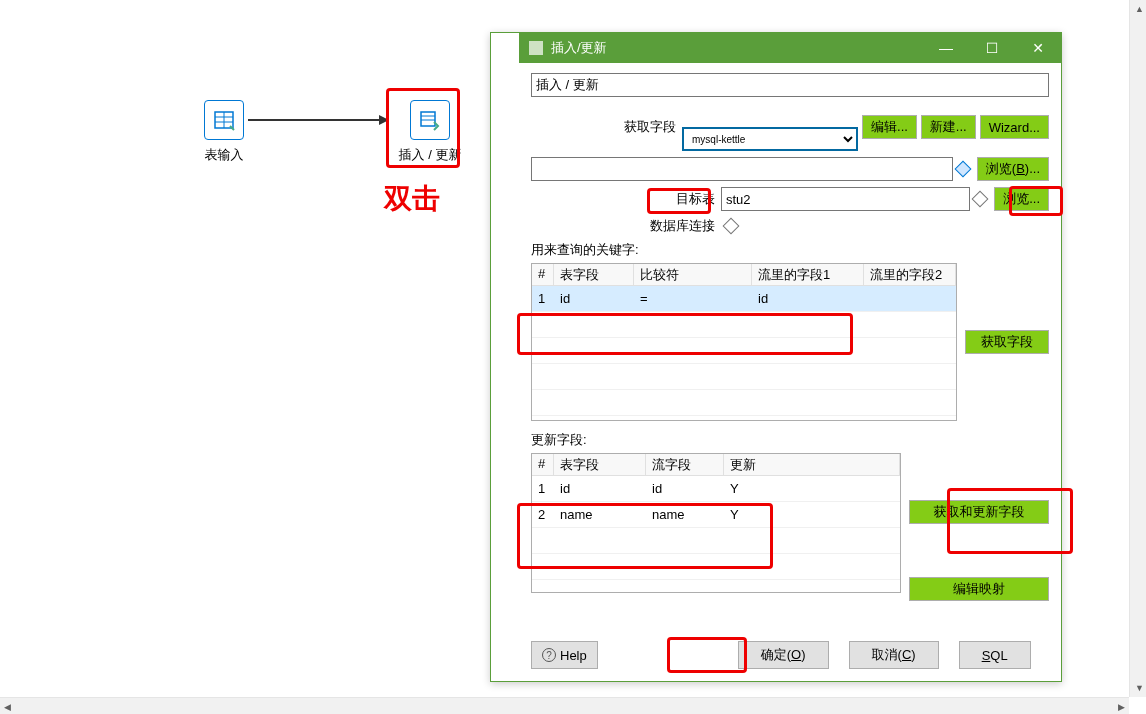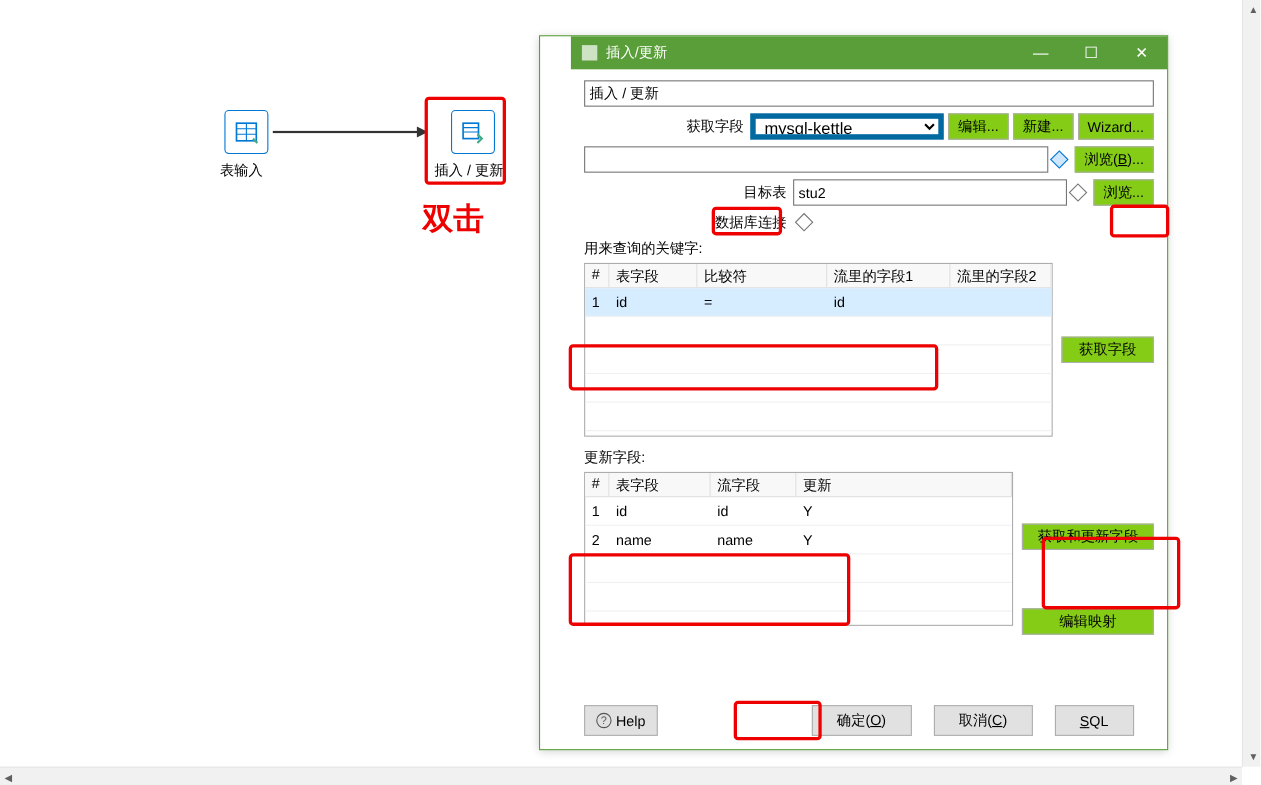--- a/index.html
+++ b/index.html
@@ -4,21 +4,21 @@
 <style>
 * { box-sizing: border-box; margin: 0; padding: 0; }
 body { font-family: "Microsoft YaHei", Arial, sans-serif; font-size: 13px; background: #fff; width: 1146px; height: 714px; position: relative; overflow: hidden; }
 .canvas { position: absolute; left: 0; top: 0; right: 0; bottom: 0; background: #fff; }
 .scrollbar-v { position: absolute; right: 0; top: 0; width: 17px; height: 697px; background: #f1f1f1; border-left: 1px solid #e5e5e5; }
 .scrollbar-v::before { content: ""; position: absolute; top: 0; left: 0; right: 0; height: 17px; display: flex; align-items: center; justify-content: center; }
 .scrollbar-h { position: absolute; left: 0; bottom: 0; height: 17px; width: 1129px; background: #f1f1f1; border-top: 1px solid #e5e5e5; }
 .sb-arrow { font-size: 9px; color: #606060; position: absolute; }
 
 
-.node { position: absolute; width: 48px; }
+.node { position: absolute; width: 48px; text-align: center; }
 .node-icon { width: 40px; height: 40px; background: #fff; border: 1px solid #0078d4; border-radius: 4px; display: flex; align-items: center; justify-content: center; margin: 0 auto; position: relative; }
 .node-icon svg { width: 24px; height: 24px; }
 .node-label { margin-top: 6px; font-size: 13px; white-space: nowrap; }
 .arrow-line { position: absolute; height: 2px; background: #333; }
 .arrow-line::after { content: ""; position: absolute; right: -1px; top: -4px; border-left: 10px solid #333; border-top: 5px solid transparent; border-bottom: 5px solid transparent; }
 
 .red-box { position: absolute; border: 3px solid #e00; border-radius: 4px; pointer-events: none; }
 .red-text { position: absolute; color: #e00; font-size: 28px; font-weight: bold; }
 
 
@@ -27,41 +27,41 @@
 .titlebar-icon { width: 14px; height: 14px; background: #fff; opacity: 0.7; margin-right: 8px; }
 .titlebar-title { flex: 1; font-size: 13px; }
 .titlebar-btns { display: flex; height: 100%; }
 .titlebar-btn { width: 46px; height: 100%; display: flex; align-items: center; justify-content: center; color: #fff; font-size: 14px; cursor: pointer; }
 
 .dialog-body { padding: 10px 12px; position: relative; height: calc(100% - 30px); }
 
 .form-row { display: flex; align-items: center; margin-bottom: 6px; }
 .form-label { width: 190px; text-align: right; padding-right: 6px; font-size: 13px; }
 .form-input { flex: 1; height: 24px; border: 1px solid #767676; padding: 0 4px; font-size: 13px; background: #fff; }
-.form-select { flex: 1; height: 24px; border: 5px solid #0369a1; padding: 0 4px; font-size: 15px; background: #fff; }
+.form-select { flex: 1; height: 24px; border: 2px solid #0369a1; padding: 0 4px; font-size: 10px; background: #fff; margin-top: 24px; }
 .btn { height: 24px; padding: 0 8px; border: 1px solid #adadad; background: #84cc16; font-size: 13px; margin-left: 4px; cursor: pointer; white-space: nowrap; }
 .diamond { width: 12px; height: 12px; background: #fff; border: 1px solid #767676; transform: rotate(45deg); margin: 0 4px; flex-shrink: 0; }
 .diamond.blue { background: #cfe6ff; border-color: #0078d4; }
 .checkbox { width: 14px; height: 14px; border: 1px solid #767676; background: #fff; }
 
 .section-label { font-size: 13px; margin: 0 0 4px 0; }
 
 .table-wrap { display: flex; gap: 8px; margin-bottom: 10px; }
 .table-container { flex: 1; border: 1px solid #adadad; background: #fff; }
 .table-header { display: flex; background: #f8f8f8; border-bottom: 1px solid #e0e0e0; height: 22px; }
 .th { padding: 2px 6px; font-size: 13px; border-right: 1px solid #e0e0e0; }
 .table-rows { }
 .tr { display: flex; height: 26px; align-items: center; border-bottom: 1px solid #f0f0f0; }
 .tr.sel { background: #d6ecff; }
 .td { padding: 2px 6px; font-size: 13px; }
 .tr-empty { height: 26px; border-bottom: 1px solid #f0f0f0; }
 
 .side-btns { display: flex; flex-direction: column; gap: 6px; justify-content: center; }
 .side-btns .btn { width: 84px; margin: 0; }
-.side-btns.wide .btn { width: 120px; margin-top: 47px; }
+.side-btns.wide .btn { width: 140px; margin-top: 47px; }
 
 .dialog-footer { position: absolute; bottom: 12px; left: 12px; right: 12px; display: flex; align-items: center; }
 .footer-btns { display: flex; gap: 20px; margin-left: 140px; }
 .footer-btn { height: 28px; padding: 0 22px; border: 1px solid #adadad; background: #e1e1e1; font-size: 13px; cursor: pointer; }
 .help-btn { height: 28px; padding: 0 10px; border: 1px solid #adadad; background: #e1e1e1; font-size: 13px; cursor: pointer; display: flex; align-items: center; gap: 4px; }
 .help-icon { width: 14px; height: 14px; border-radius: 50%; border: 1px solid #555; display: flex; align-items: center; justify-content: center; font-size: 10px; color: #555; }
 
 u { text-decoration: underline; }
 </style>
 </head>

